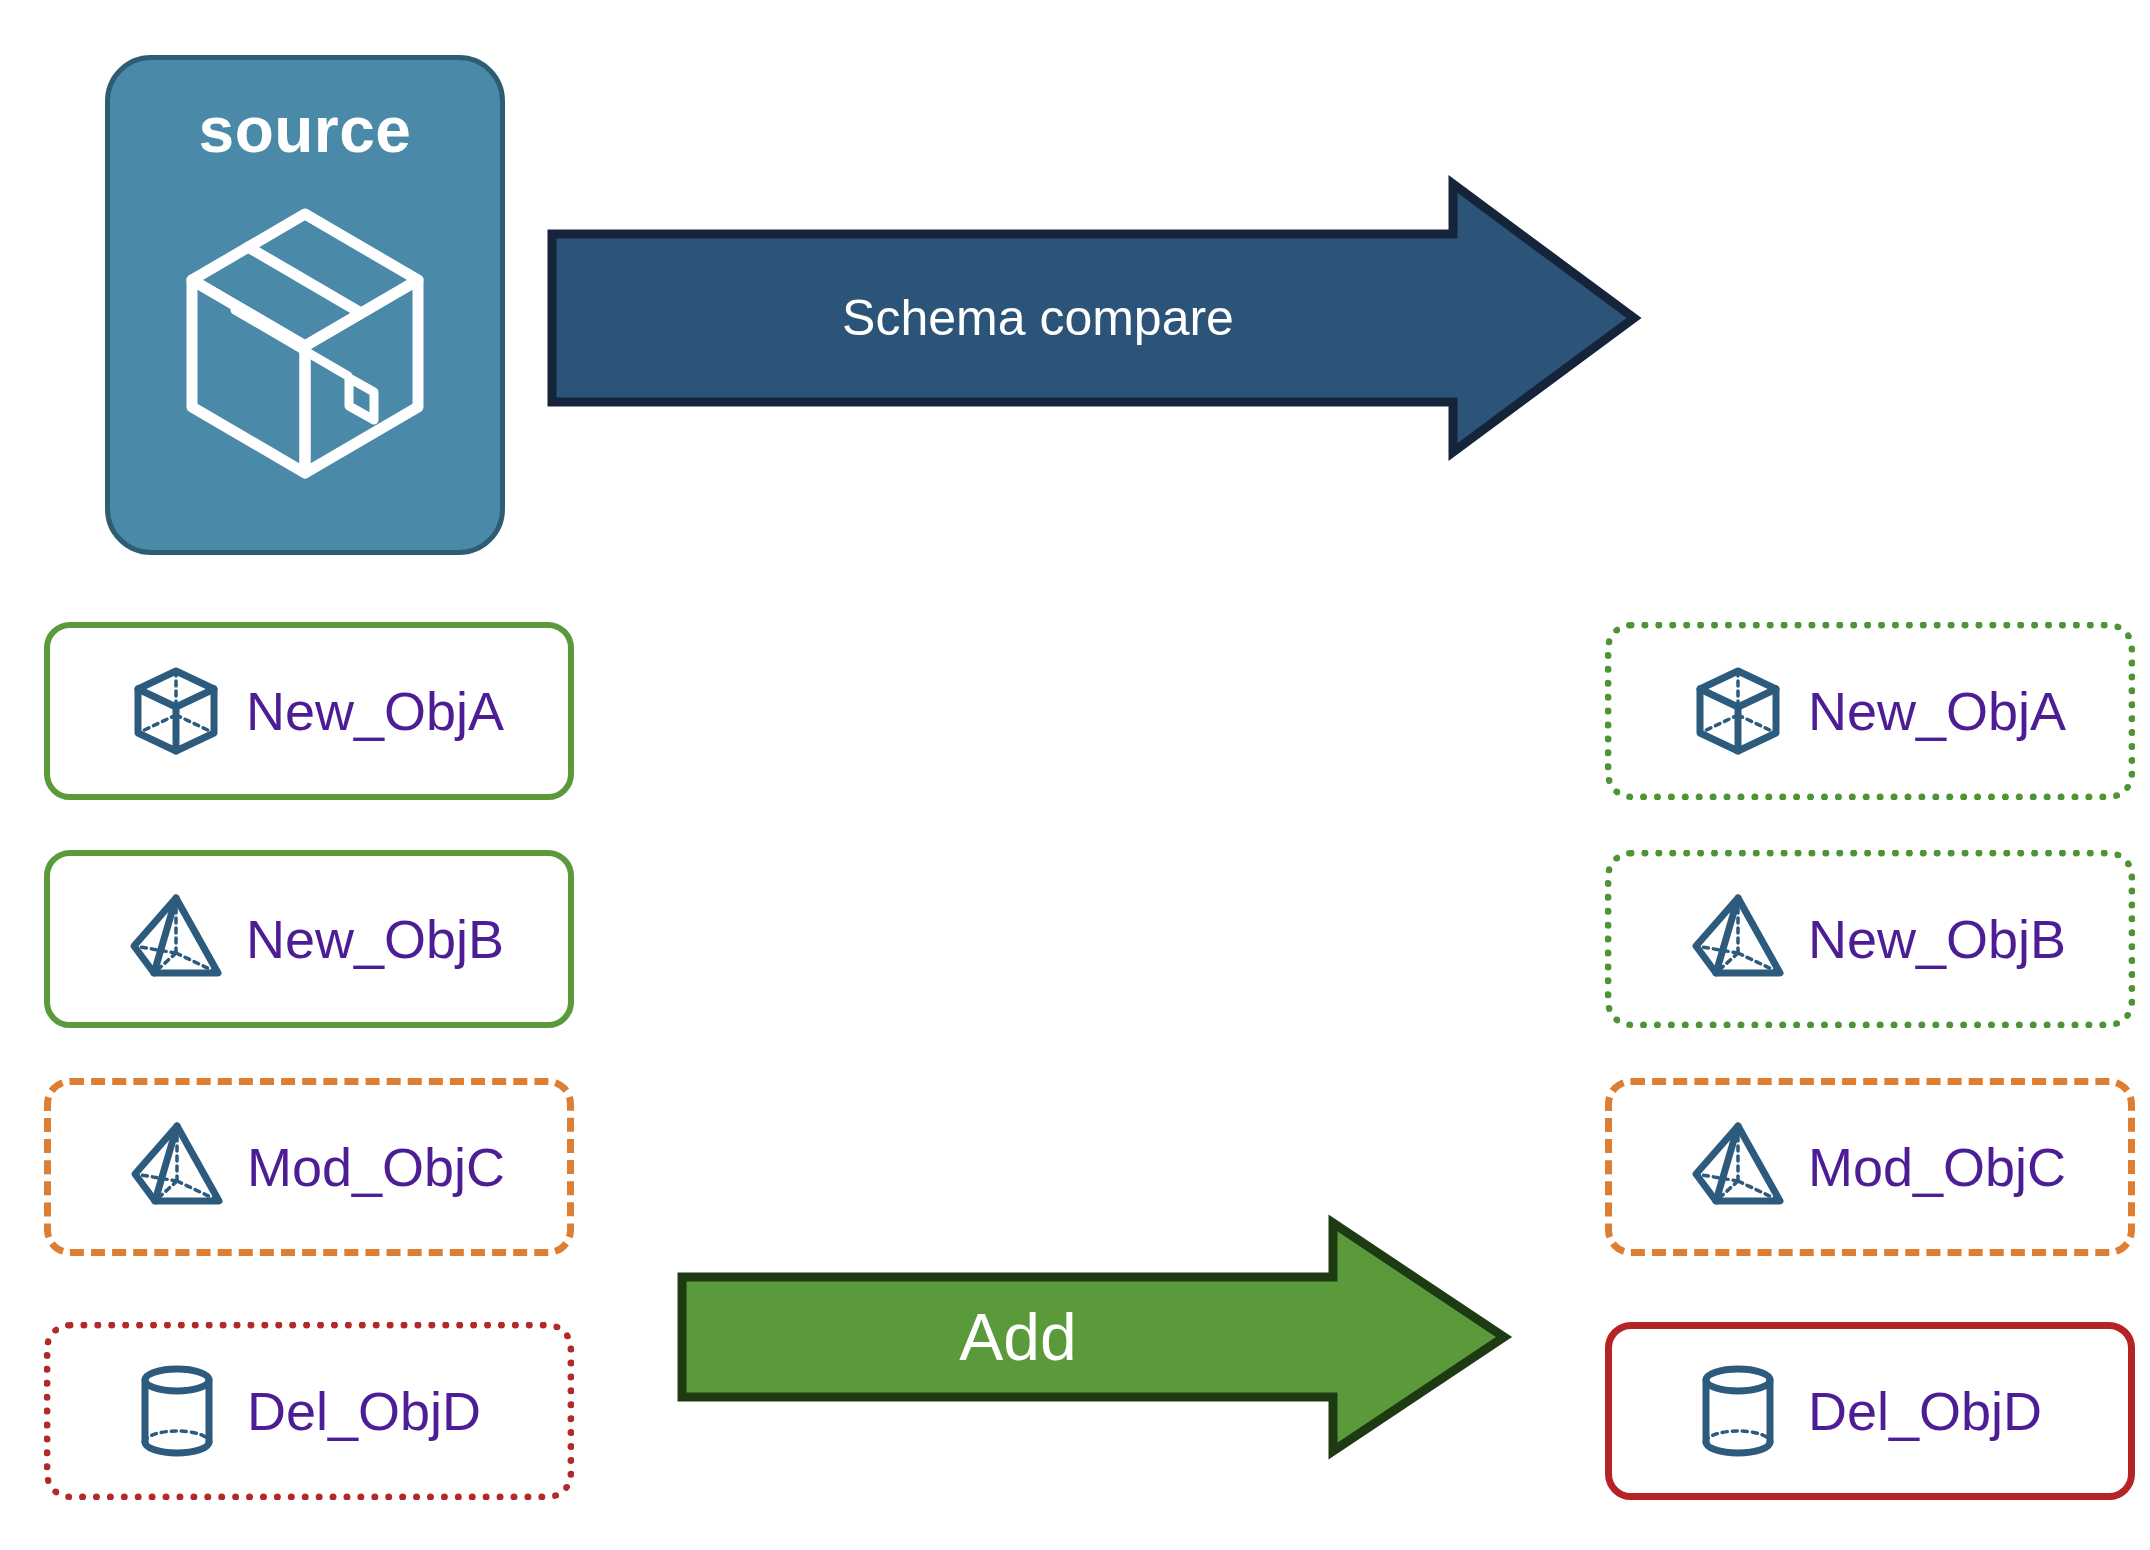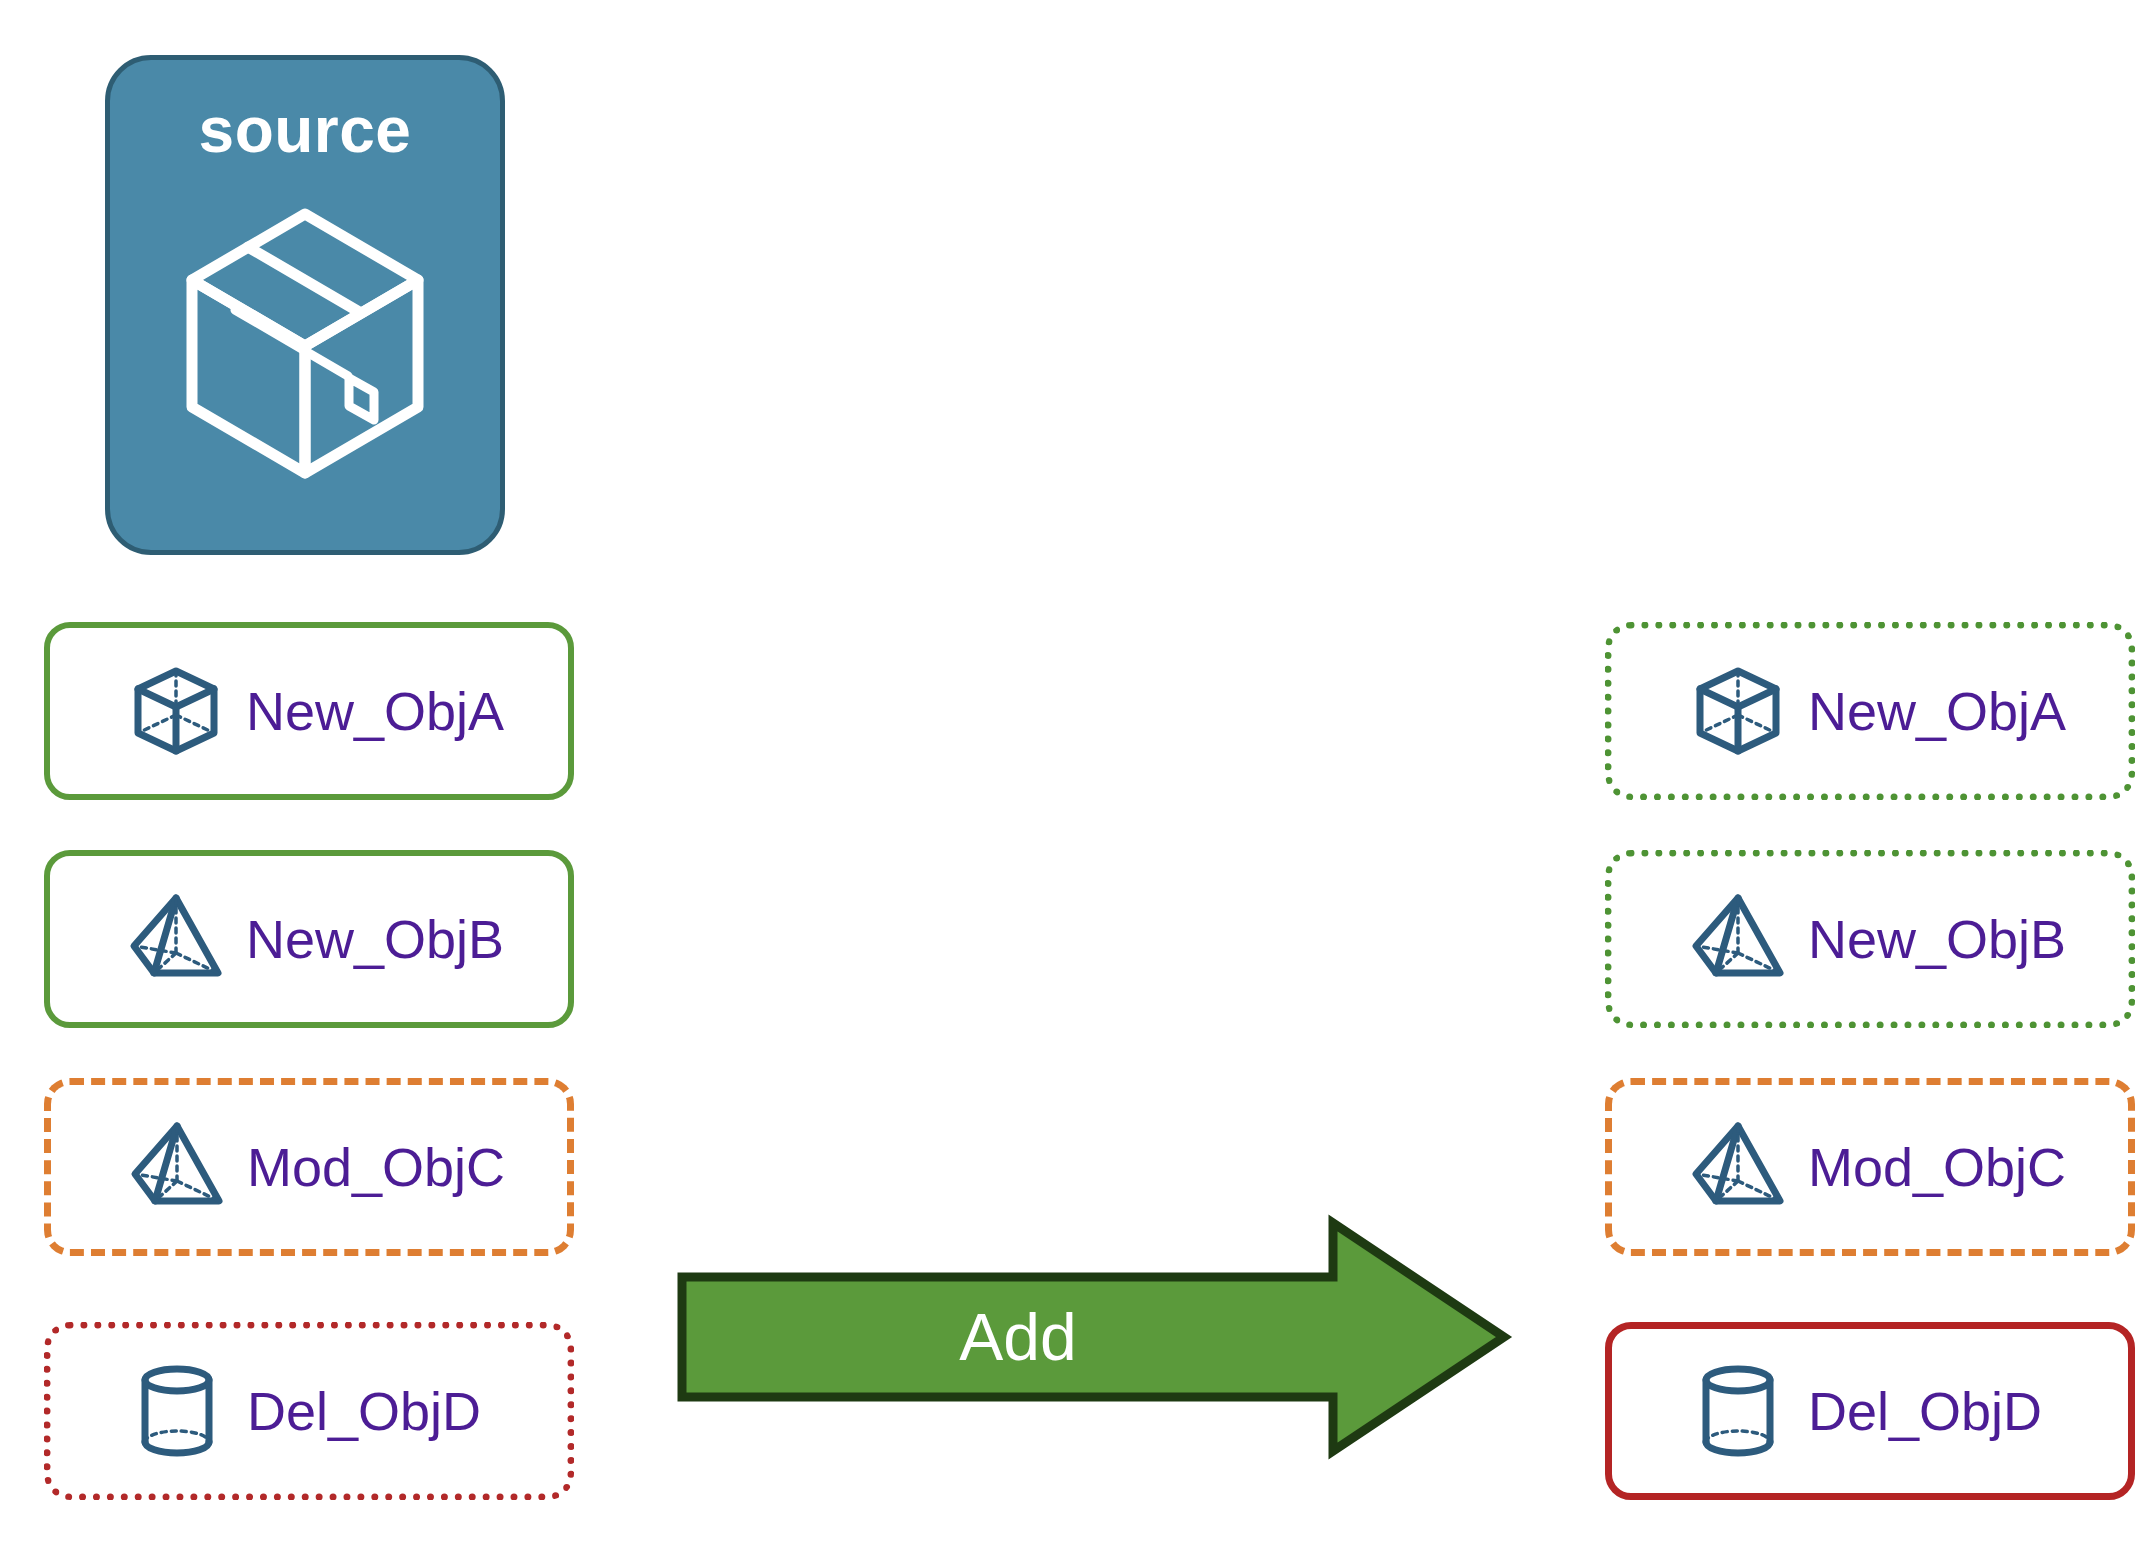--- a/index.html
+++ b/index.html
@@ -155,20 +155,26 @@
         <path d="M238 78 L238 205 L125 271 L125 144 Z"></path>
 
         <path d="M68 45 L181 111"></path>
         <path d="M55 108 L168 174" stroke-width="9"></path>
 
         <path d="M169 176 L194 190 L194 218 L169 204 Z" stroke-width="9"></path>
       </svg>
     </div>
   </div>
 
+  <div class="compare-arrow">
+    <svg width="1090" height="280" viewBox="0 0 1090 280" preserveAspectRatio="none">
+      <polygon points="4,56 905,56 905,6 1086,140 905,274 905,224 4,224" fill="#2B5478" stroke="#15243A" stroke-width="9" stroke-linejoin="miter"></polygon>
+    </svg>
+    <div class="arrow-label">Schema compare</div>
+  </div>
 
 
   <div class="row r0">
     <div class="obj-card left bd-solid-green">
       <div class="obj-icon">
         <svg width="92" height="92" viewBox="0 0 92 92" fill="none" stroke="#2D5B7D" stroke-width="7" stroke-linejoin="round" stroke-linecap="round">
           <path d="M46 6 L84 24 L84 68 L46 86 L8 68 L8 24 Z"></path>
           <path d="M8 24 L46 42 L84 24"></path>
           <path d="M46 42 L46 86"></path>
           <g stroke-width="3.5" stroke-dasharray="5 5">

